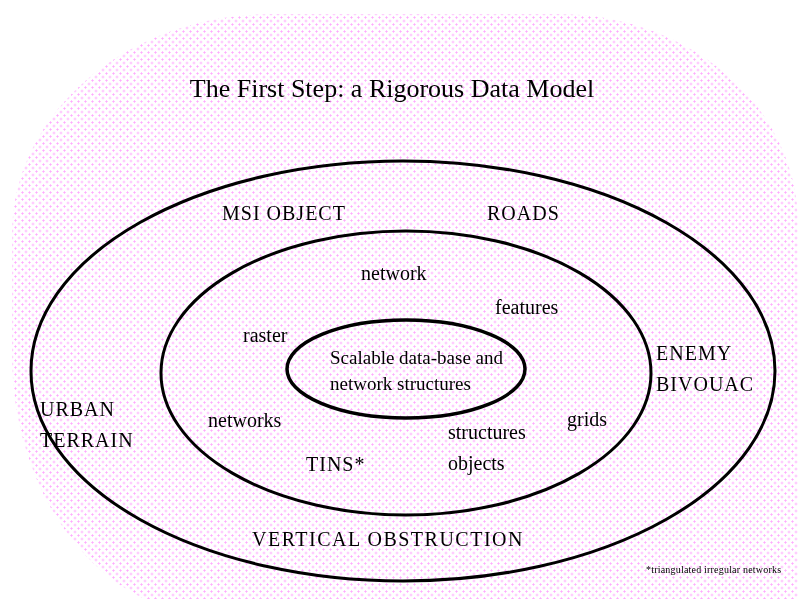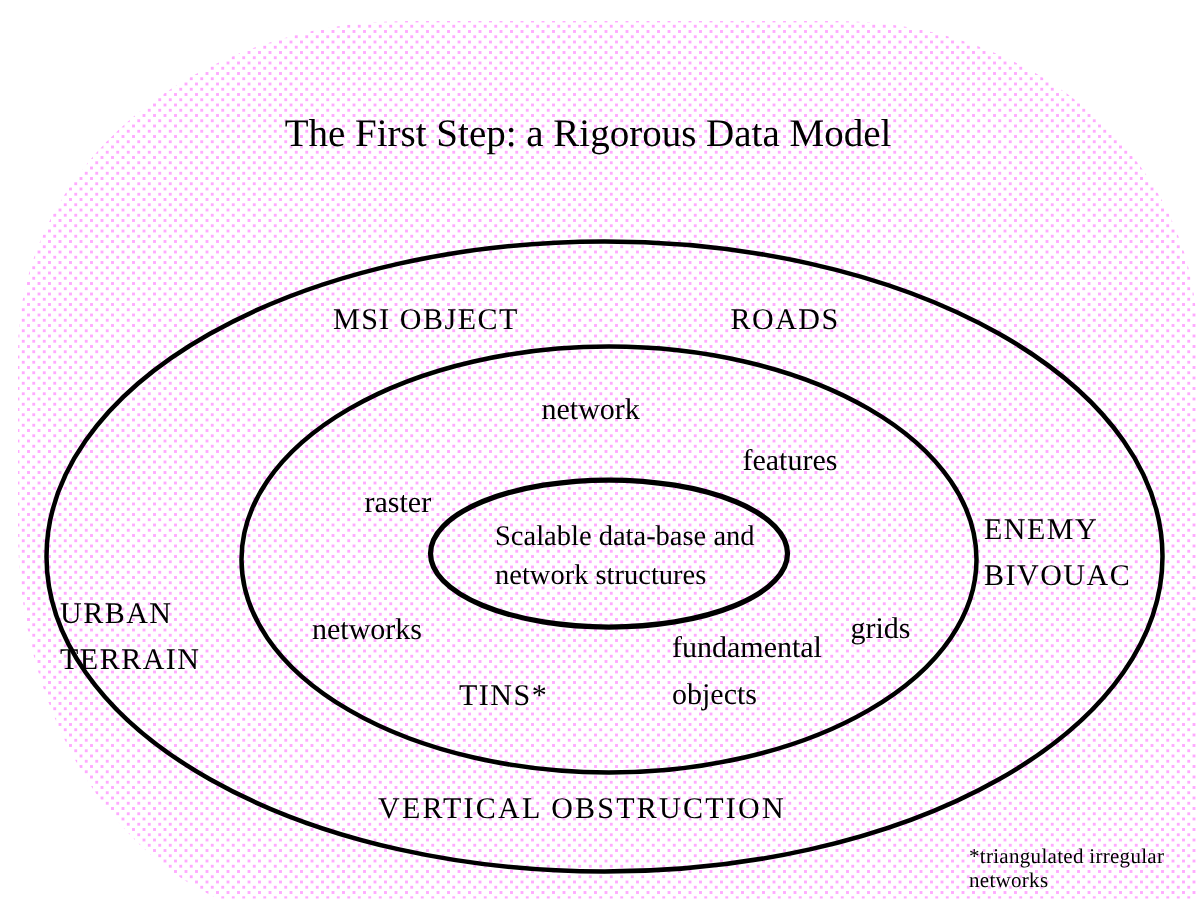--- a/index.html
+++ b/index.html
@@ -58,21 +58,21 @@
   .core-text {
     position: absolute;
     left: 330px; top: 345px;
     font-size: 19px;
     line-height: 26px;
     white-space: pre-line;
   }
   .footnote {
     position: absolute;
     left: 646px; top: 564px;
-    font-size: 14px;
+    font-size: 10px;
     letter-spacing: 0.2px;
   }
 </style>
 </head>
 <body>
 
 <div id="slide">
 
   <div id="blob"></div>
 
@@ -91,21 +91,21 @@
   <div class="label caps" style="left:656px; top:338px;">ENEMY
 BIVOUAC</div>
   <div class="label wide" style="left:252px; top:524px;">VERTICAL OBSTRUCTION</div>
 
   <div class="label" style="left:361px; top:258px;">network</div>
   <div class="label" style="left:227px; top:320px;margin-left:16px;">raster</div>
   <div class="label" style="left:495px; top:292px;">features</div>
   <div class="label" style="left:567px; top:364px;margin-top:40px;">grids</div>
   <div class="label" style="left:208px; top:405px;">networks</div>
   <div class="label caps" style="left:306px; top:449px;">TINS*</div>
-  <div class="label" style="left:448px; top:417px;">fundamental
+  <div class="label" style="left:448px; top:417px;">structures
 objects</div>
 
   <div class="core-text">Scalable data-base and
 network structures</div>
 
   <div class="footnote">*triangulated irregular networks</div>
 
 </div>
 
 </body></html>

